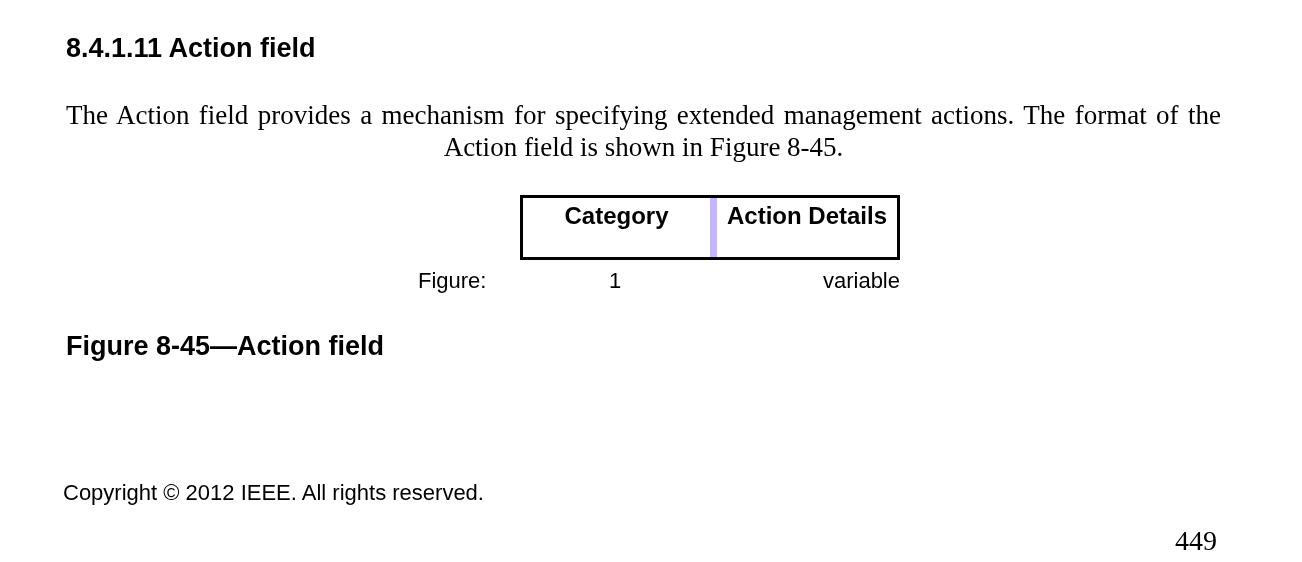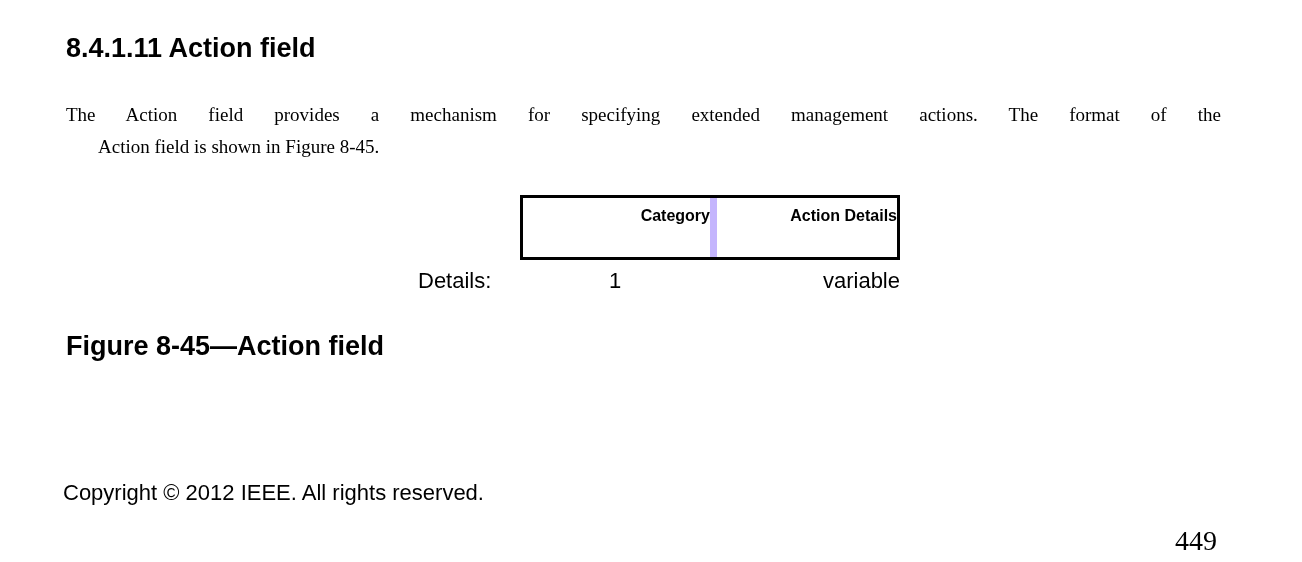--- a/index.html
+++ b/index.html
@@ -28,47 +28,46 @@
     font-weight: bold;
     line-height: 27px;
     white-space: nowrap;
   }
   .body-paragraph {
     position: absolute;
     left: 66px;
     top: 99px;
     width: 1155px;
     font-family: "Liberation Serif", serif;
-    font-size: 19px;
+    font-size: 27px;
     line-height: 32px;
   }
   .body-line-1 {
     text-align: justify;
     text-align-last: justify;
     white-space: normal;
   }
   .body-line-2 {
-    text-align: left;
-    margin-left: 32px;
+    text-align: center;
   }
   .field-table {
     position: absolute;
     left: 520px;
     top: 195px;
     width: 380px;
     height: 65px;
     border: 3px solid #000000;
     display: flex;
     background: #ffffff;
   }
   .field-cell {
     flex: 1 1 50%;
-    text-align: right;
+    text-align: center;
     padding-top: 4px;
-    font-size: 16px;
+    font-size: 24px;
     font-weight: bold;
     line-height: 28px;
   }
   .field-cell + .field-cell {
     border-left: 7px solid #c4b5fd;
   }
   .octets-label {
     position: absolute;
     left: 418px;
     top: 268px;
@@ -133,21 +132,21 @@
 
   <div class="field-table">
     <div class="field-cell">
       <span>Category</span>
     </div>
     <div class="field-cell">
       <span>Action Details</span>
     </div>
   </div>
 
-  <span class="octets-label">Details:</span>
+  <span class="octets-label">Figure:</span>
 
   <span class="octets-value-1">1</span>
 
   <span class="octets-value-2">variable</span>
 
   <div class="figure-caption">Figure 8-45—Action field</div>
 
   <span class="copyright-text">Copyright © 2012 IEEE. All rights reserved.</span>
 
   <span class="page-number">449</span>

